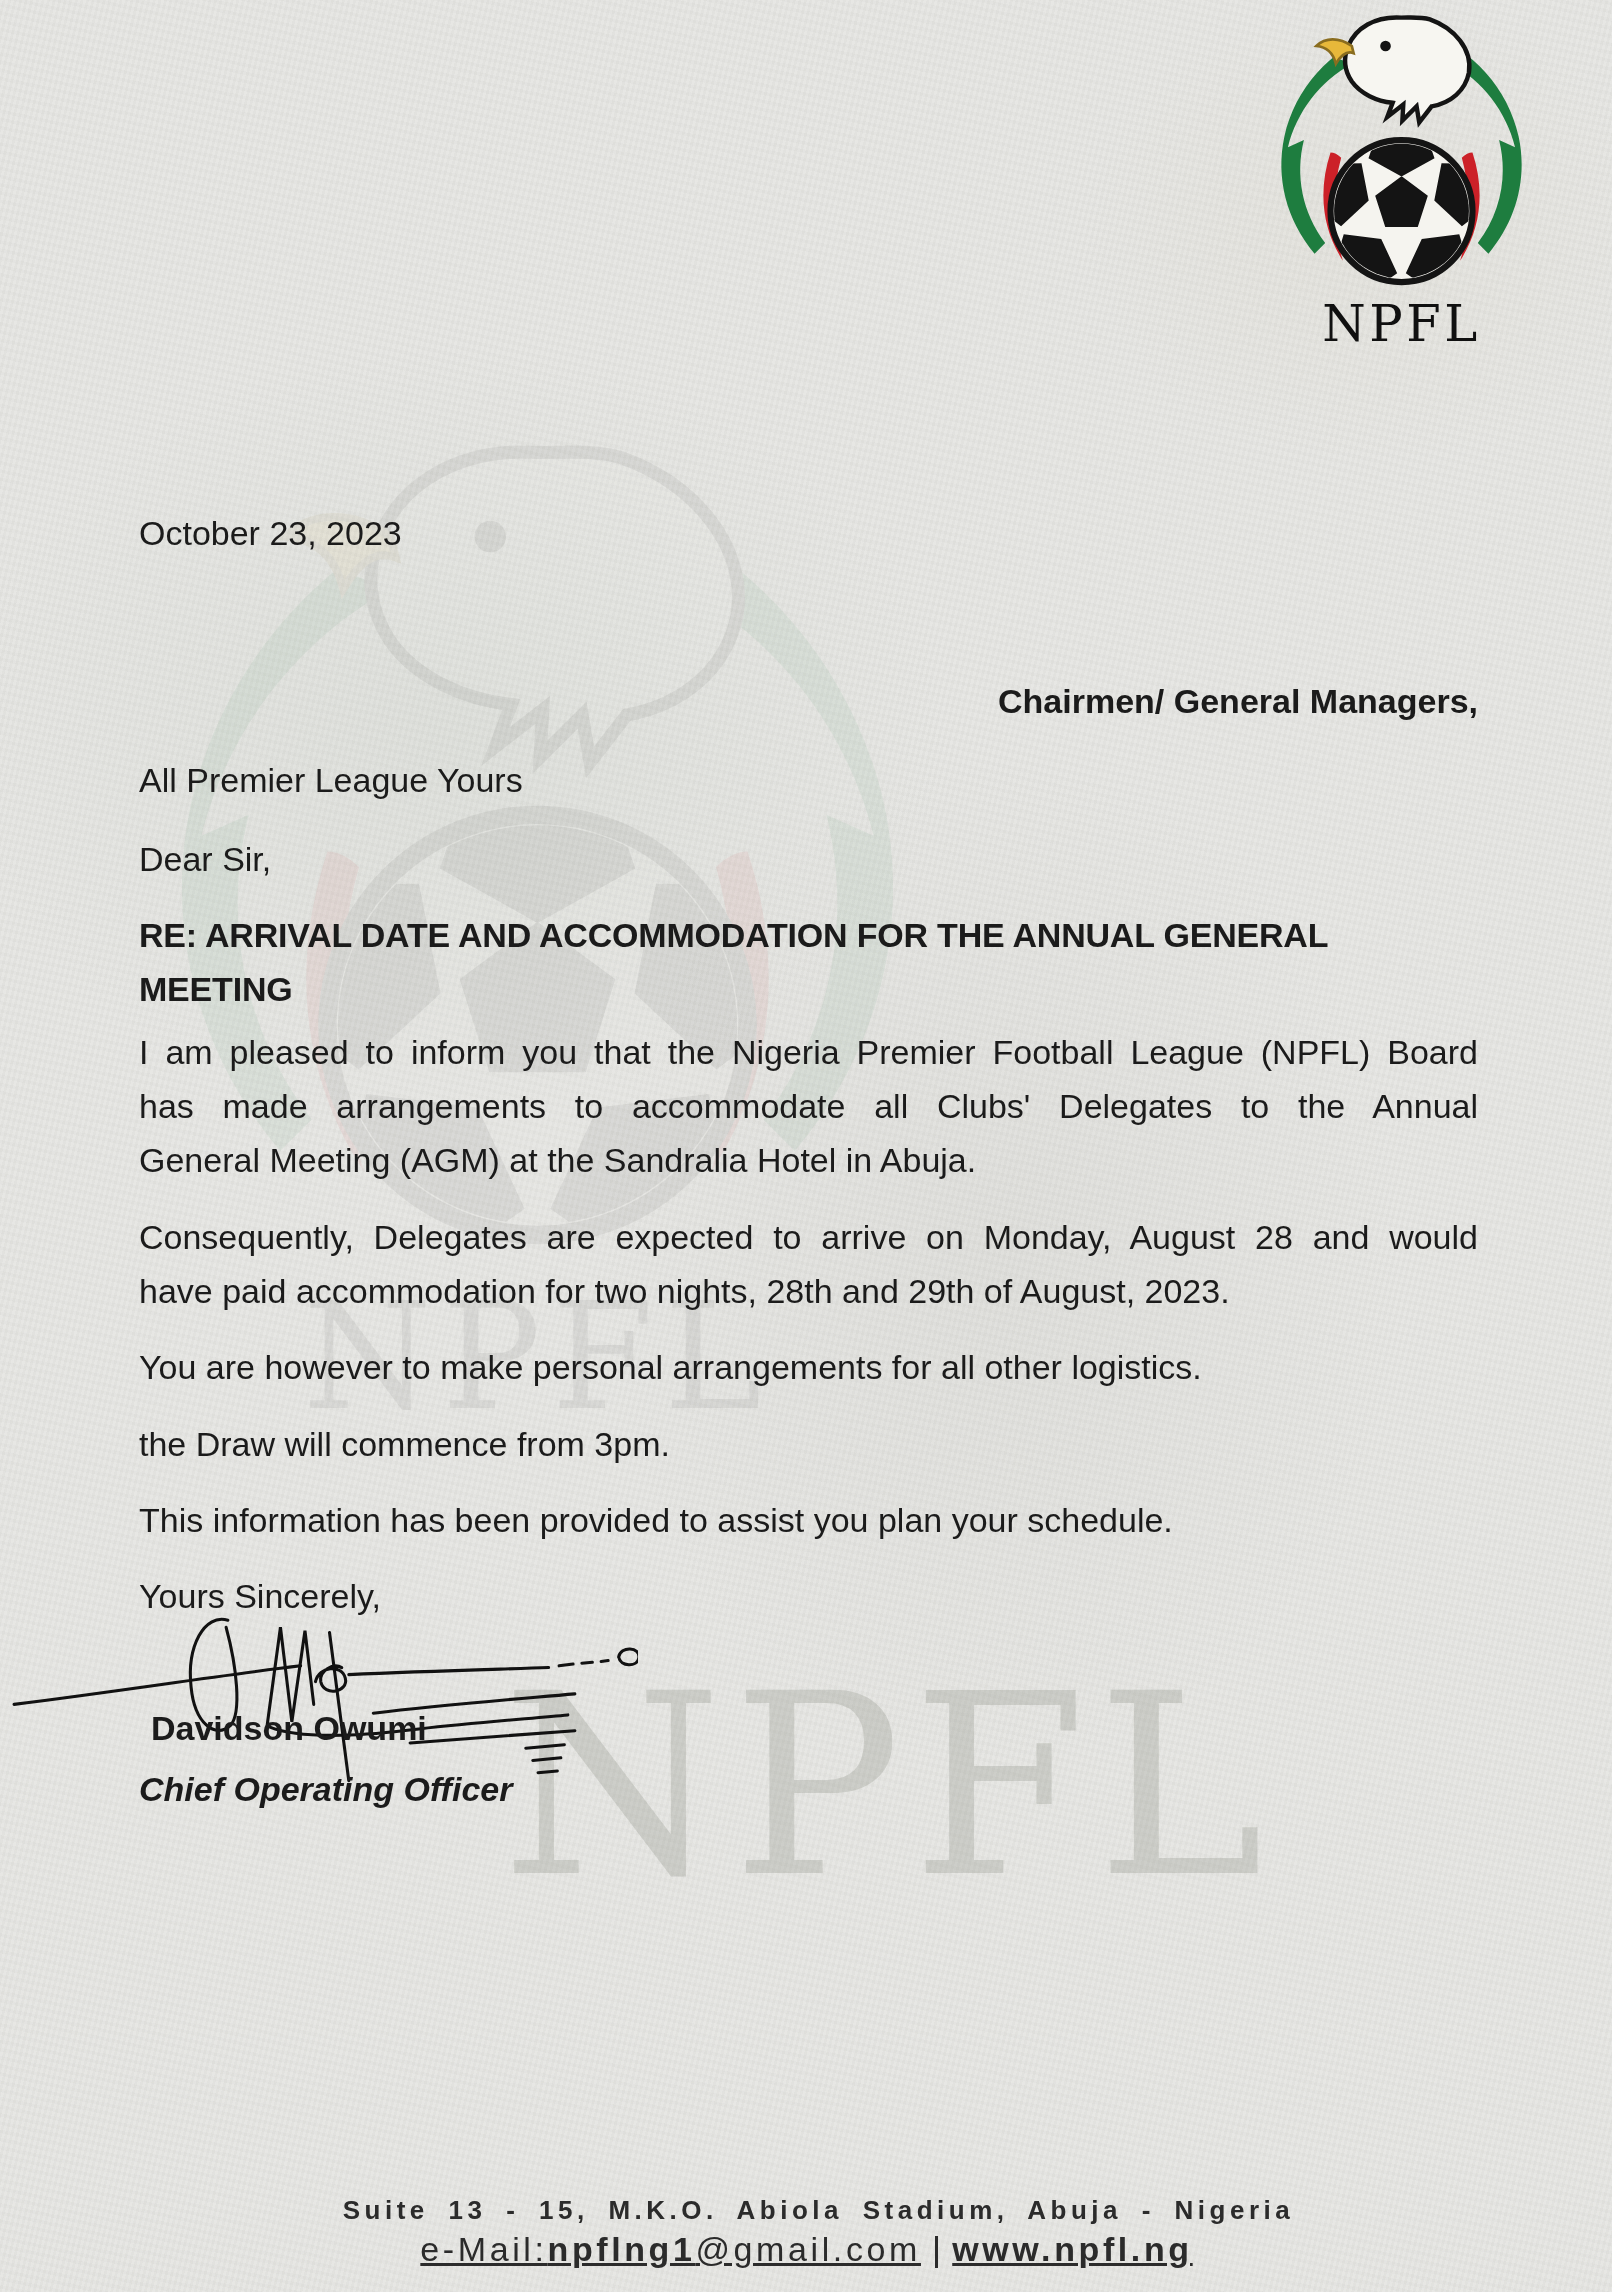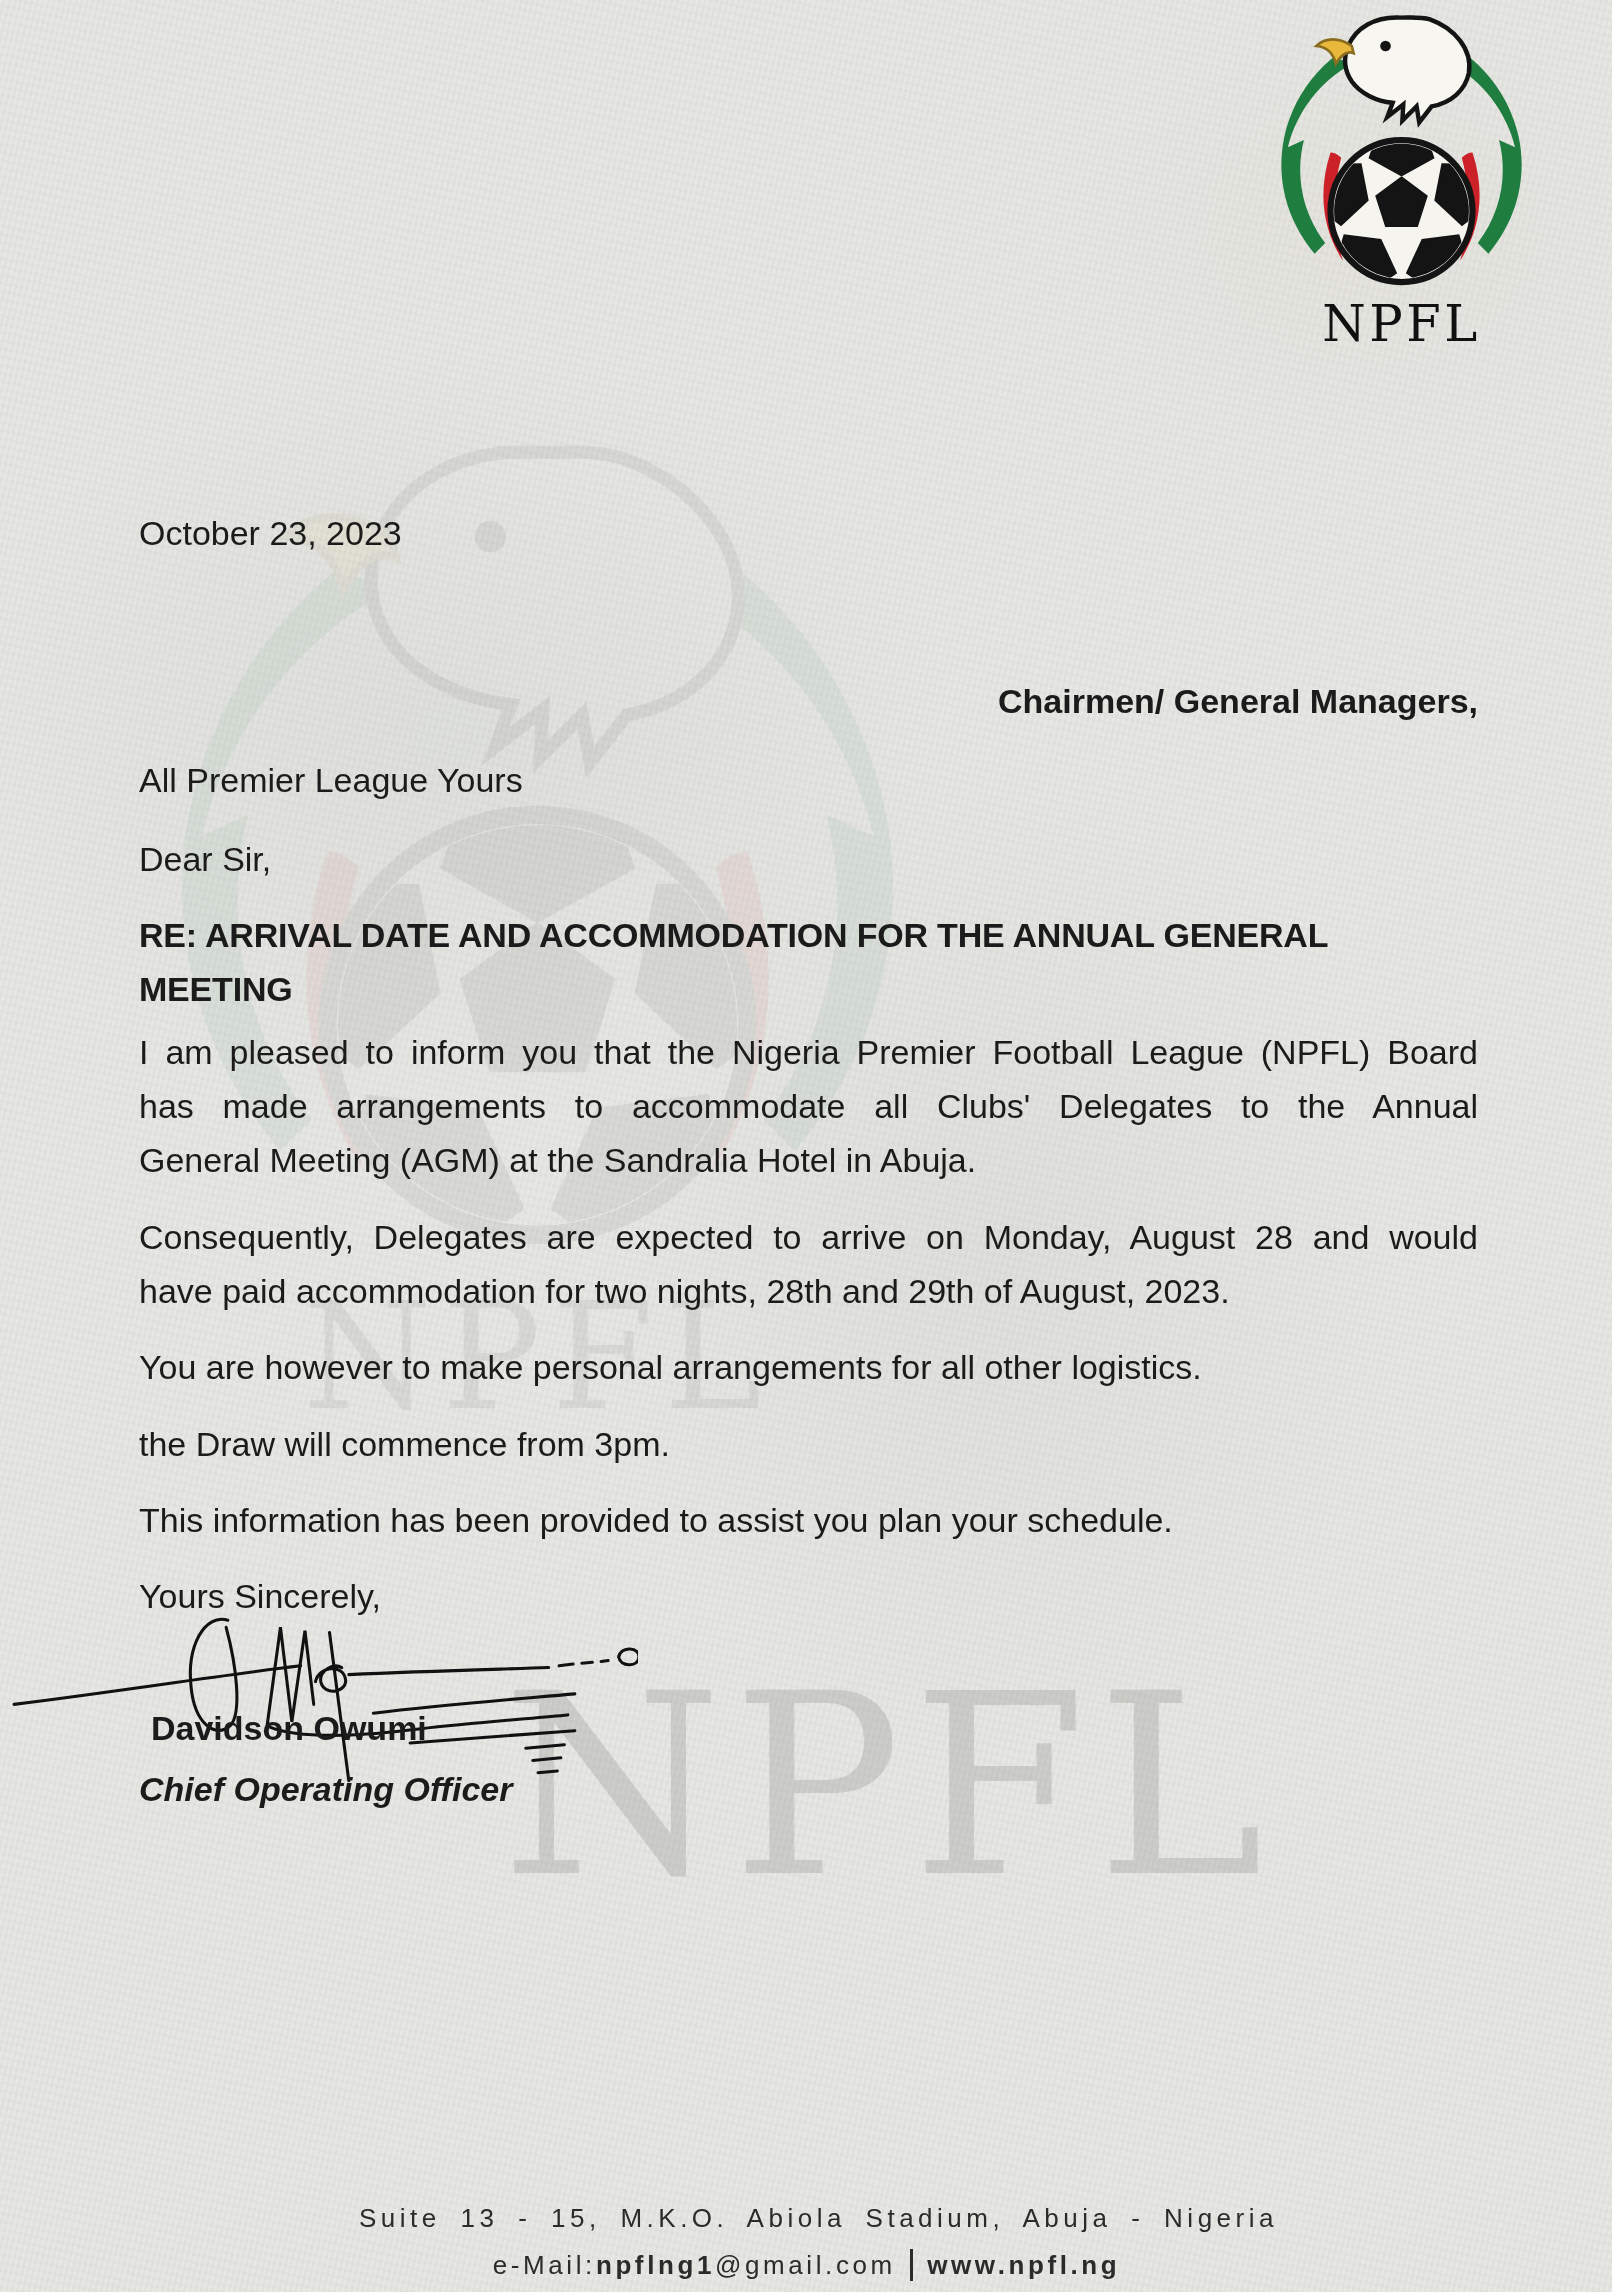--- a/index.html
+++ b/index.html
@@ -41,24 +41,24 @@
     font-family:"DejaVu Serif", serif;
     font-size:251px; line-height:251px; letter-spacing:10.7px;
     color:rgba(116,120,106,0.22);
     pointer-events:none;
   }
   .footer{
     position:absolute; left:0; right:0; top:2191px;
     text-align:center; color:#2b2b2b;
   }
   .footer-line1{
-    font-size:26px; font-weight:normal; letter-spacing:4.5px; word-spacing:8px; line-height:39px; margin:8px;padding-left:24px;
+    font-size:26px; font-weight:bold; letter-spacing:4.5px; word-spacing:8px; line-height:39px; margin:0;padding-left:24px;
   }
   .footer-line2{
-    font-size:26px; letter-spacing:3.6px; word-spacing:3.6px; line-height:39px; margin:0;
+    font-size:34px; letter-spacing:3.6px; word-spacing:3.6px; line-height:39px; margin:0;text-decoration:underline;
   }
   .footer-line2 .bold{font-weight:bold;}
   .vbar{
     display:inline-block; width:2.7px; height:32px; background:#2b2b2b;
     margin:0 14.3px; vertical-align:-7.2px;
   }
 </style>
 </head>
 <body>
 

